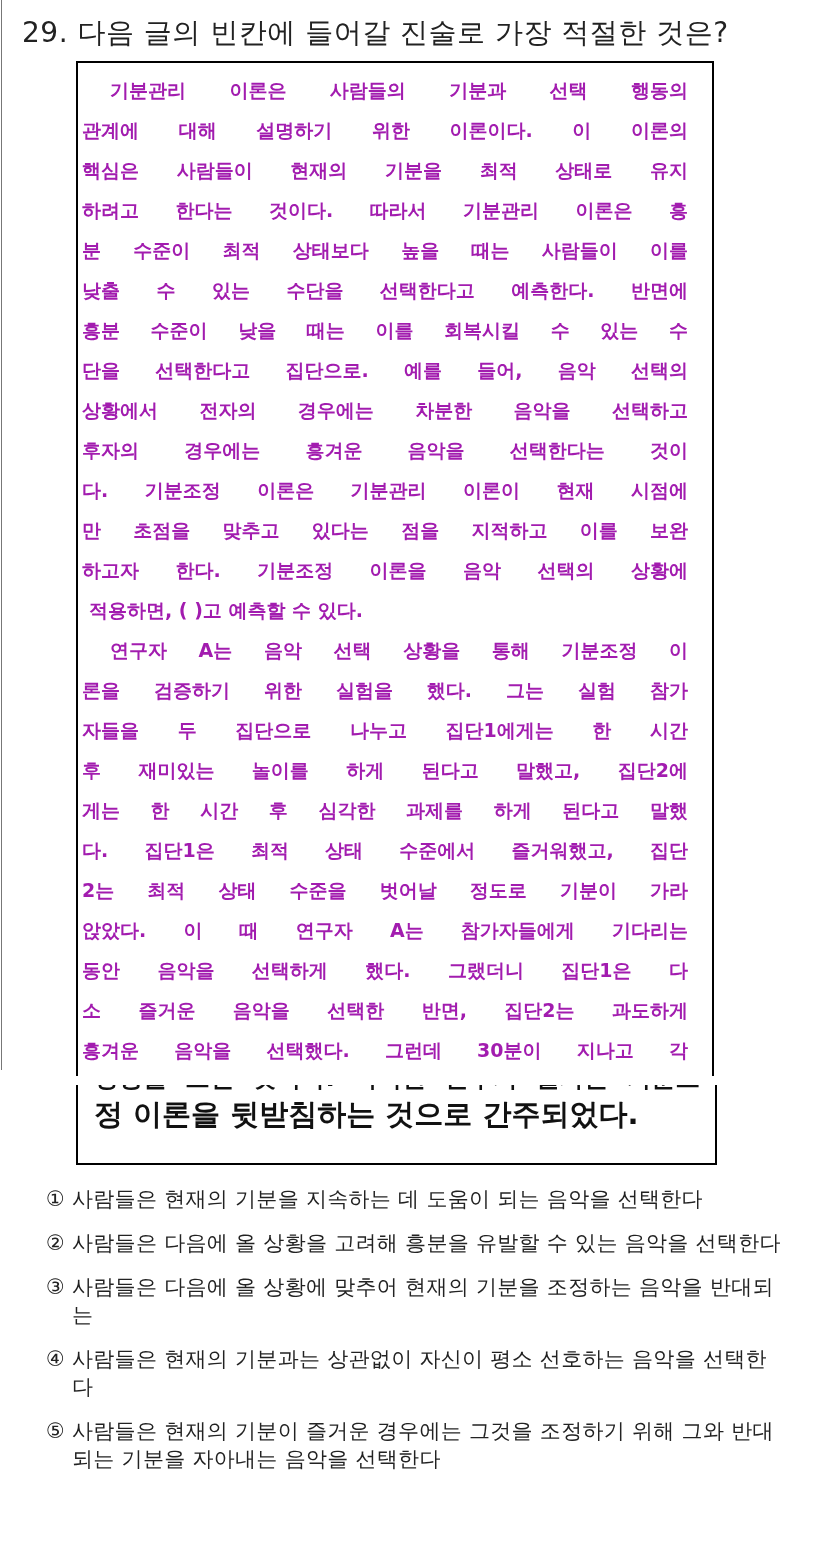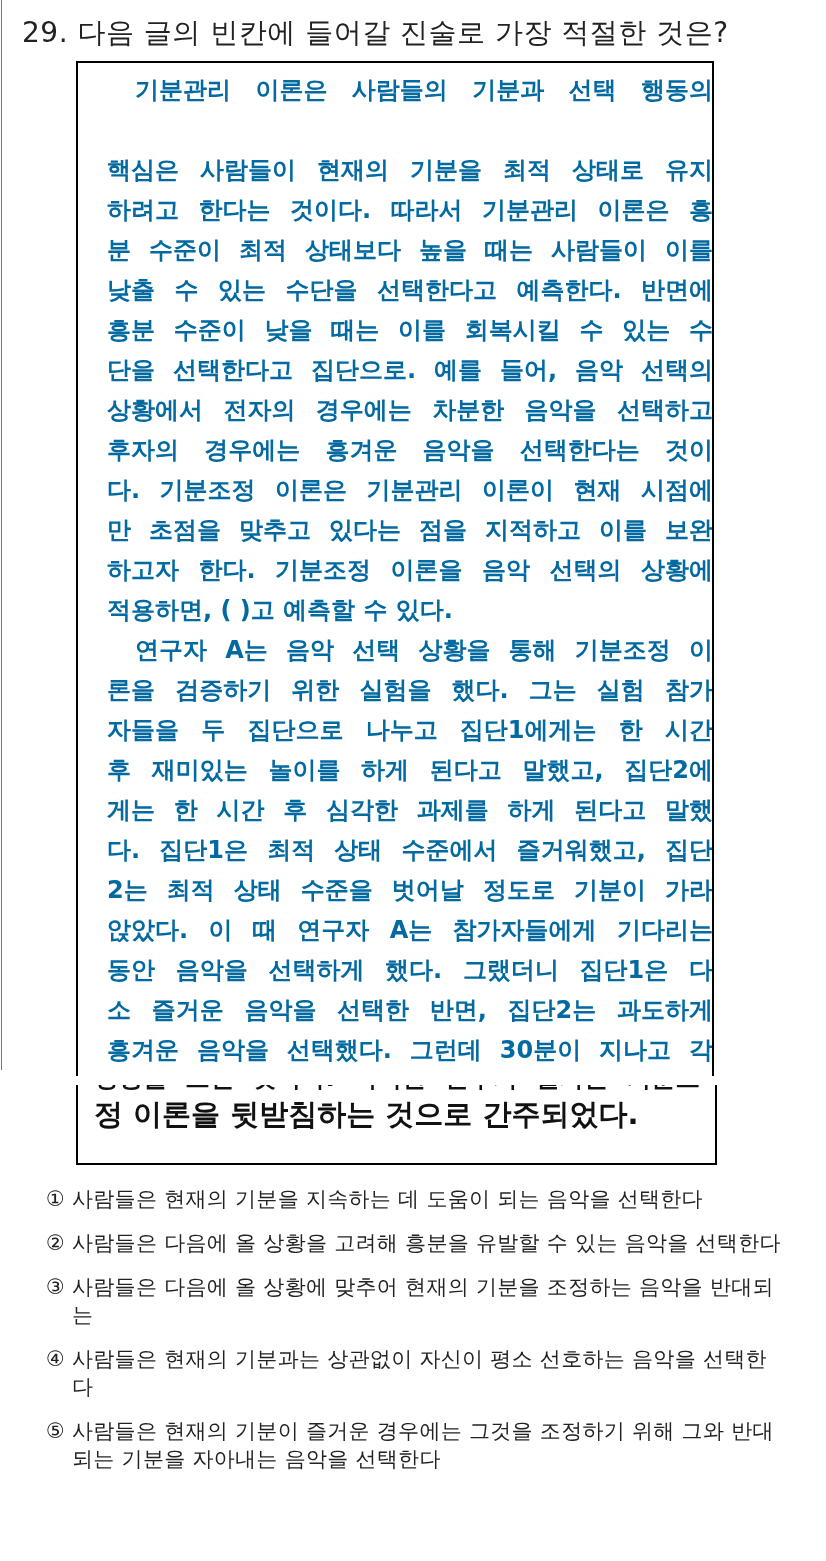--- a/index.html
+++ b/index.html
@@ -3,24 +3,24 @@
 <meta charset="utf-8">
 <style>
   html, body { margin: 0; padding: 0; background: #ffffff; }
   body { width: 826px; height: 1561px; position: relative; overflow: hidden;
          font-family: "DejaVu Sans", "Liberation Sans", sans-serif; color: #111; }
   .page-border { position: absolute; left: 1px; top: 0; width: 1px; height: 1070px; background: #777; }
   .question-title { position: absolute; left: 22px; top: 14px; font-size: 28px; letter-spacing: 0.5px; color: #222; }
   .passage-box { position: absolute; left: 76px; top: 61px; width: 638px; height: 1015px;
                  border-left: 2px solid #000; border-right: 2px solid #000; border-top: 2px solid #000;
                  box-sizing: border-box; overflow: hidden; }
-  .passage-line { position: absolute; left: 29px; width: 606px; font-size: 24px; font-weight: bold;
-                  white-space: nowrap; text-align: justify; text-align-last: justify; color: #0369a1; line-height: 30px; }
+  .passage-line { position: absolute; left: 4px; width: 606px; font-size: 19px; font-weight: bold;
+                  white-space: nowrap; text-align: justify; text-align-last: justify; color: #a21caf; line-height: 30px; }
   .passage-line.indent { padding-left: 28px; box-sizing: border-box; }
-  .passage-line.last { text-align-last: left; }
+  .passage-line.last { text-align-last: left; margin-left: 7px; }
   .passage-box-2 { position: absolute; left: 76px; top: 1085px; width: 641px; height: 80px;
                    border-left: 2px solid #000; border-right: 2px solid #000; border-bottom: 2px solid #000;
                    box-sizing: border-box; overflow: hidden; }
   .clipped-line { position: absolute; left: 16px; top: -22px; width: 606px; font-size: 24.5px; font-weight: bold;
                   white-space: nowrap; text-align: justify; text-align-last: justify; line-height: 30px; }
   .passage-line-2 { position: absolute; left: 16px; top: 14px; font-size: 29px; font-weight: bold; white-space: nowrap; line-height: 30px; }
   .choices { position: absolute; left: 46px; top: 1185px; width: 740px; }
   .choice { position: relative; font-size: 21px; color: #222; line-height: 28px; margin-bottom: 16px;
             padding-left: 26px; letter-spacing: 0.3px; }
   .choice-num { position: absolute; left: 0; top: 0; }
@@ -28,20 +28,21 @@
 </style>
 </head>
 <body>
 
 <div class="page-border"></div>
 
 <div class="question-title">29. 다음 글의 빈칸에 들어갈 진술로 가장 적절한 것은?</div>
 
 <div class="passage-box">
   <div class="passage-line indent" style="top:12px">기분관리 이론은 사람들의 기분과 선택 행동의</div>
+  <div class="passage-line" style="top:52px">관계에 대해 설명하기 위한 이론이다. 이 이론의</div>
   <div class="passage-line" style="top:92px">핵심은 사람들이 현재의 기분을 최적 상태로 유지</div>
   <div class="passage-line" style="top:132px">하려고 한다는 것이다. 따라서 기분관리 이론은 흥</div>
   <div class="passage-line" style="top:172px">분 수준이 최적 상태보다 높을 때는 사람들이 이를</div>
   <div class="passage-line" style="top:212px">낮출 수 있는 수단을 선택한다고 예측한다. 반면에</div>
   <div class="passage-line" style="top:252px">흥분 수준이 낮을 때는 이를 회복시킬 수 있는 수</div>
   <div class="passage-line" style="top:292px">단을 선택한다고 집단으로. 예를 들어, 음악 선택의</div>
   <div class="passage-line" style="top:372px">후자의 경우에는 흥겨운 음악을 선택한다는 것이</div>
   <div class="passage-line" style="top:332px">상황에서 전자의 경우에는 차분한 음악을 선택하고</div>
   <div class="passage-line" style="top:412px">다. 기분조정 이론은 기분관리 이론이 현재 시점에</div>
   <div class="passage-line" style="top:452px">만 초점을 맞추고 있다는 점을 지적하고 이를 보완</div>

